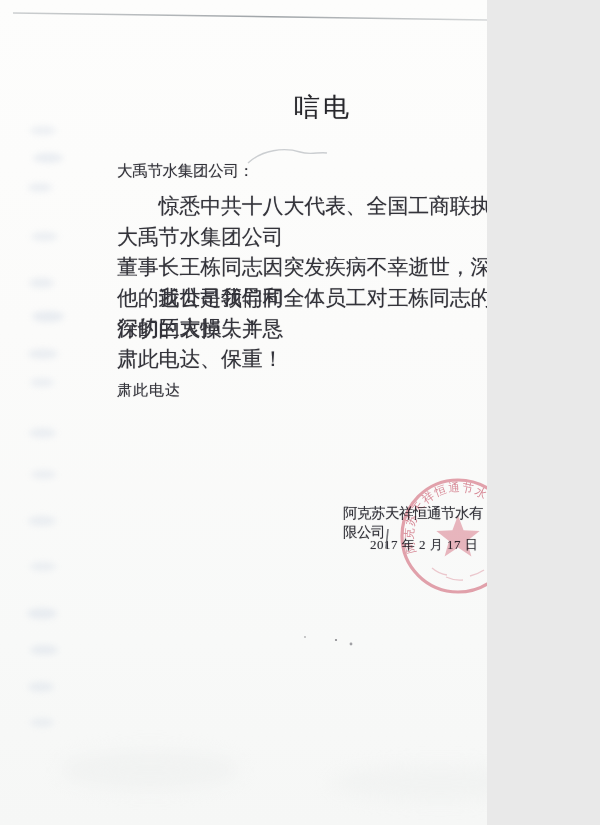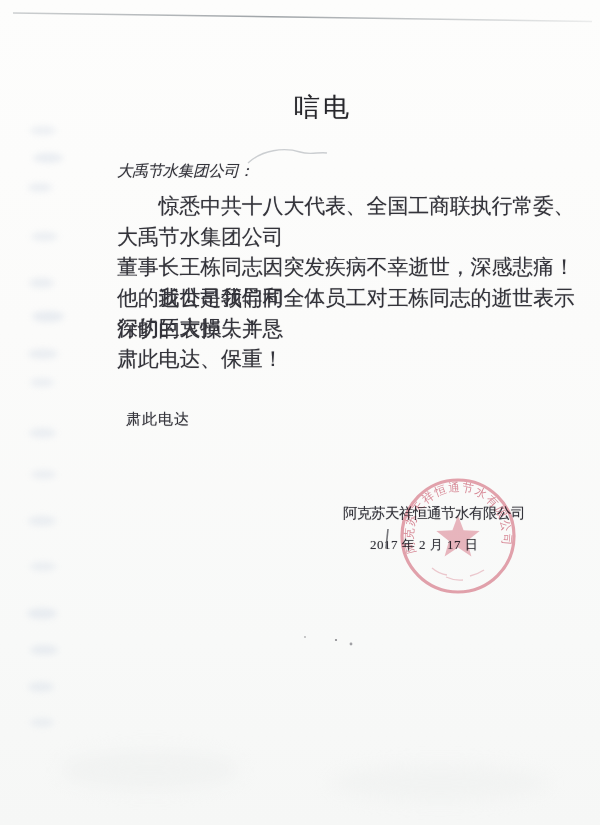--- a/index.html
+++ b/index.html
@@ -1,35 +1,35 @@
 <!DOCTYPE html>
 <html><head>
 <meta charset="utf-8">
 <style>
   html,body{margin:0;padding:0;background:#e9e9e9;}
   .page{
-    position:relative;width:600px;height:825px;overflow:hidden;
+    position:relative;width:487px;height:825px;overflow:hidden;
     background:linear-gradient(180deg,#fdfdfc 0%,#fbfbfa 40%,#f8f9f8 78%,#f6f7f6 100%);
     font-family:"Liberation Serif","DejaVu Serif",serif;
     color:#33333a;
   }
   .txt{position:absolute;text-shadow:0 0 1px rgba(51,51,58,.38);}
   .title{
     left:0;top:90px;width:600px;text-align:center;
     transform:translateX(23px);
     font-size:26px;letter-spacing:3px;color:#26262b;font-weight:500;
   }
-  .salutation{left:117px;top:160px;font-size:15.5px;line-height:22px;letter-spacing:-0.3px;font-style:italic;}
+  .salutation{left:117px;top:160px;font-size:15.5px;line-height:22px;letter-spacing:-0.3px;}
   .para{
     left:117px;width:472px;font-size:21px;line-height:30.6px;
     letter-spacing:-0.2px;white-space:pre-line;
   }
   .para1{top:191px;}
   .para2{top:283px;}
-  .closing{left:126px;top:379px;font-size:15px;line-height:22px;letter-spacing:1px;margin-top:29px;}
+  .closing{left:117px;top:379px;font-size:15px;line-height:22px;letter-spacing:1px;}
   .sig-company{left:343px;top:504px;font-size:14.5px;letter-spacing:-0.5px;z-index:2;}
   .sig-date{left:370px;top:536px;font-size:13px;letter-spacing:.5px;z-index:2;}
   .seal{
     position:absolute;left:386px;top:464px;width:144px;height:144px;
     z-index:3;mix-blend-mode:multiply;opacity:.92;
   }
   .artifacts{position:absolute;left:0;top:0;width:600px;height:825px;pointer-events:none;z-index:4;}
   .ghost{
     position:absolute;background:#c7d1e0;border-radius:50%;
     filter:blur(3px);pointer-events:none;

